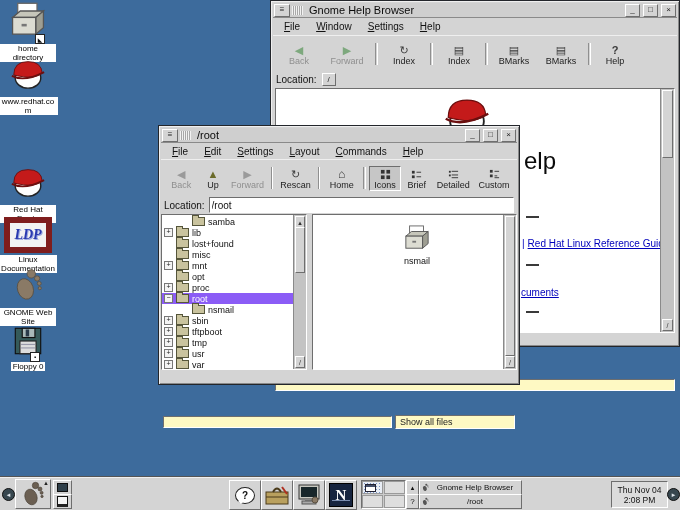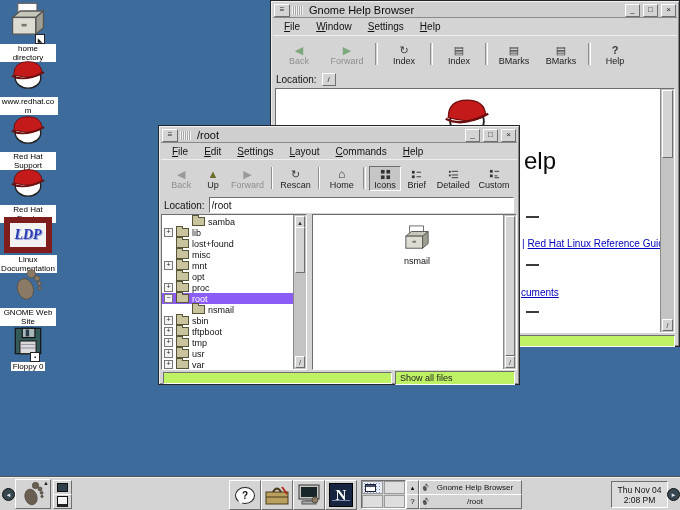--- a/index.html
+++ b/index.html
@@ -28,21 +28,21 @@
         font-size:9px;color:#222;background:transparent;border:1px solid transparent;}
   .tbtn .ticon{height:13px;display:flex;align-items:flex-end;justify-content:center;font-size:11px;line-height:12px;}
   .tbtn.pressed{border-color:#6e6e6e #ffffff #ffffff #6e6e6e;background:#c6c6c6;}
   .tbtn.dis{color:#8f8f8f;}
   .sep{width:1px;height:22px;border-left:1px solid #8f8f8f;border-right:1px solid #ffffff;margin:0 3px;}
   .locrow{display:flex;align-items:center;gap:4px;padding:1px 3px;}
   .loclabel{font-size:10px;white-space:nowrap;}
   .locinput{flex:1;height:14px;background:#ffffff;border:1px solid;border-color:#6e6e6e #fff #fff #6e6e6e;
             font-size:10px;font-family:"Liberation Sans",sans-serif;padding:0 2px;color:#111;}
   .statusbar{display:flex;gap:3px;padding:1px 2px;align-items:center;}
-  .statcell{height:10px;background:#bef264;}
+  .statcell{height:10px;background:#fef9c3;margin-top:44px;}
   
   .vscroll{position:absolute;top:0;right:0;bottom:0;width:13px;background:#c3c3c3;
            border-left:1px solid #8a8a8a;}
   .vthumb{position:absolute;left:1px;right:1px;}
   .sbbtn{position:absolute;left:1px;right:1px;height:10px;display:flex;align-items:center;justify-content:center;
          font-size:7px;line-height:7px;color:#333;}
   
   .dicon{position:absolute;width:56px;display:flex;flex-direction:column;align-items:center;gap:2px;}
   .dlabel{background:#ffffff;color:#000;font-size:8px;line-height:9px;text-align:center;
           padding:0 2px;max-width:56px;overflow-wrap:break-word;}
@@ -130,30 +130,20 @@
     <span>
       <svg width="38" height="36" viewBox="0 0 40 38">
           <ellipse cx="20" cy="24" rx="13.5" ry="11" fill="#fdfdfd" stroke="#222" stroke-width="1.5"></ellipse>
           <path d="M5 21 Q5 7 20 7 Q34 7 35 19 Q27 25 15 23 Q8 22 5 21 Z" fill="#c41a1a" stroke="#6b0f0f"></path>
           <path d="M3 22 Q16 29 37 18" fill="none" stroke="#6b0f0f" stroke-width="2"></path>
         </svg>
     </span>
     <span class="dlabel">www.redhat.com</span>
   </div>
 
-  <div class="dicon" style="left:0;top:110px;">
-    <span>
-      <svg width="38" height="36" viewBox="0 0 40 38">
-          <ellipse cx="20" cy="24" rx="13.5" ry="11" fill="#fdfdfd" stroke="#222" stroke-width="1.5"></ellipse>
-          <path d="M5 21 Q5 7 20 7 Q34 7 35 19 Q27 25 15 23 Q8 22 5 21 Z" fill="#c41a1a" stroke="#6b0f0f"></path>
-          <path d="M3 22 Q16 29 37 18" fill="none" stroke="#6b0f0f" stroke-width="2"></path>
-        </svg>
-    </span>
-    <span class="dlabel">Red Hat Support</span>
-  </div>
 
   <div class="dicon" style="left:0;top:163px;">
     <span>
       <svg width="38" height="36" viewBox="0 0 40 38">
           <ellipse cx="20" cy="24" rx="13.5" ry="11" fill="#fdfdfd" stroke="#222" stroke-width="1.5"></ellipse>
           <path d="M5 21 Q5 7 20 7 Q34 7 35 19 Q27 25 15 23 Q8 22 5 21 Z" fill="#c41a1a" stroke="#6b0f0f"></path>
           <path d="M3 22 Q16 29 37 18" fill="none" stroke="#6b0f0f" stroke-width="2"></path>
         </svg>
     </span>
     <span class="dlabel">Red Hat Errata</span>

